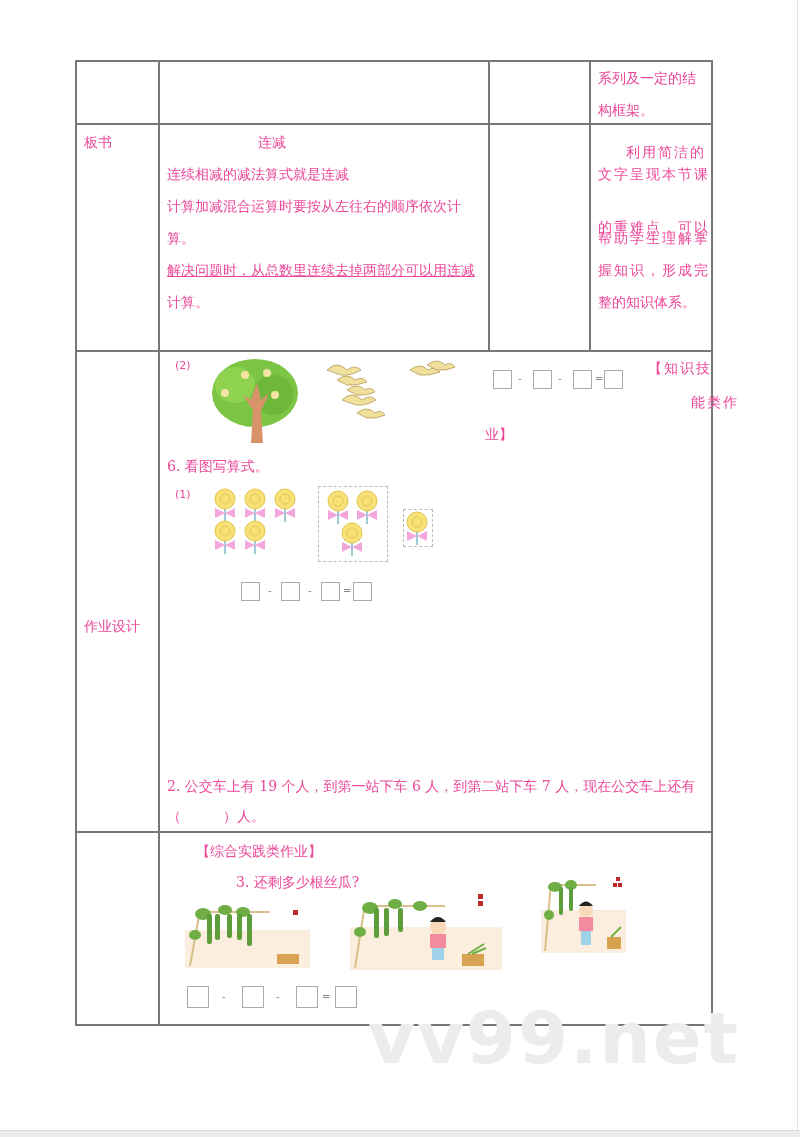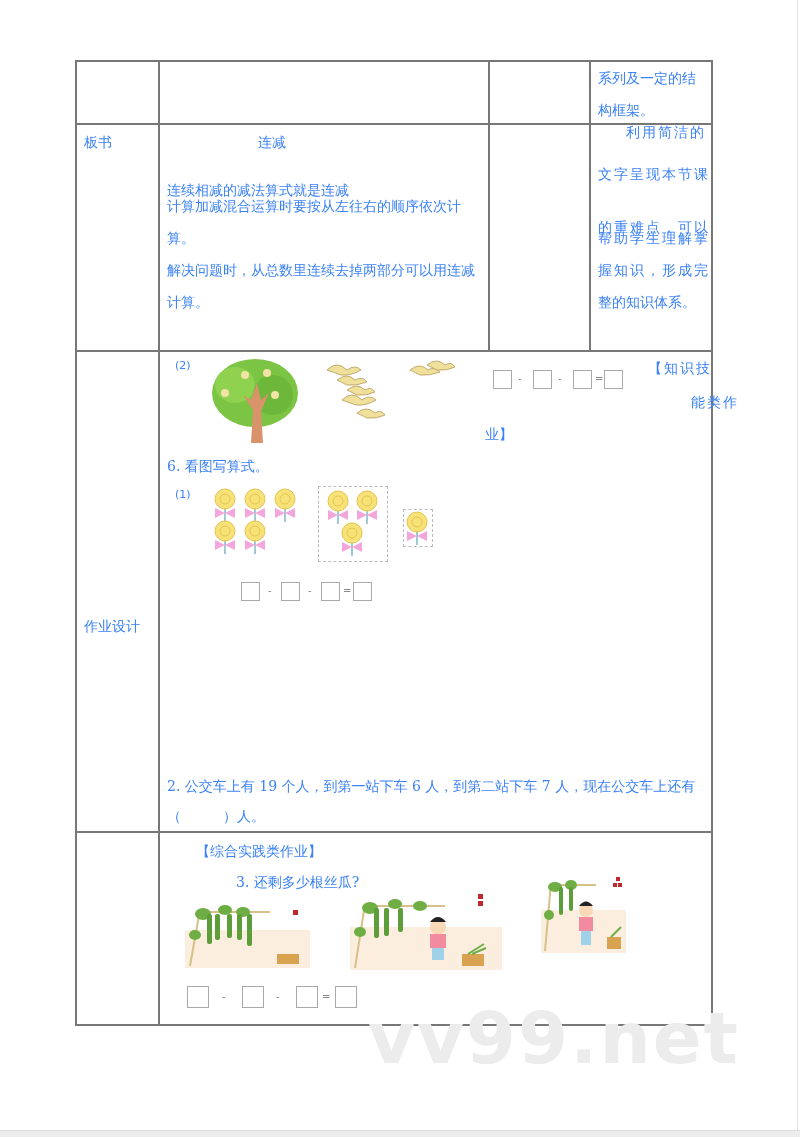--- a/index.html
+++ b/index.html
@@ -6,21 +6,21 @@
   body {
     width:800px; height:1137px; position:relative; overflow:hidden;
     background:#ffffff;
     font-family:"DejaVu Serif", "Liberation Serif", serif;
     color:#333;
   }
   .page-edge { position:absolute; right:2px; top:0; width:1px; height:1130px; background:#e2e2e2; }
   .page-bottom { position:absolute; left:0; top:1130px; width:800px; height:7px; background:#ececec; border-top:1px solid #dcdcdc; }
   .hline { position:absolute; height:2px; background:#777; }
   .vline { position:absolute; width:2px; background:#777; }
-  .t { position:absolute; font-size:14px; line-height:32px; color:#3b82f6; white-space:nowrap; }
+  .t { position:absolute; font-size:14px; line-height:32px; color:#ec4899; white-space:nowrap; }
   .sans { font-family:"DejaVu Sans", "Liberation Sans", sans-serif; }
   .box { position:absolute; width:17px; height:17px; border:1.5px solid #aaa; background:#fff; }
   .op { position:absolute; font-size:10px; color:#888; font-family:"DejaVu Sans", sans-serif; }
   .watermark {
     position:absolute; left:368px; top:996px; font-family:"DejaVu Sans", sans-serif;
     font-weight:bold; font-size:72px; color:#ececec; letter-spacing:2px;
   }
   .lollipop { position:absolute; width:22px; height:34px; }
   .dashed { position:absolute; border:1.5px dashed #bbb; }
 </style>
@@ -42,27 +42,27 @@
   <div class="vline" style="left:488px; top:60px; height:292px;"></div>
   <div class="vline" style="left:589px; top:60px; height:292px;"></div>
   <div class="vline" style="left:711px; top:60px; height:966px;"></div>
 </div>
 
 <div class="t" style="left:598px; top:62px;">系列及一定的结</div>
 <div class="t" style="left:598px; top:94px;">构框架。</div>
 
 <div class="t" style="left:84px; top:126px;">板书</div>
 <div class="t" style="left:258px; top:126px;">连减</div>
-<div class="t" style="left:167px; top:158px;margin-top:16px;">连续相减的减法算式就是连减</div>
+<div class="t" style="left:167px; top:158px;">连续相减的减法算式就是连减</div>
 <div class="t" style="left:167px; top:190px;">计算加减混合运算时要按从左往右的顺序依次计</div>
 <div class="t" style="left:167px; top:222px;">算。</div>
-<div class="t" style="left:167px; top:254px;">解决问题时，从总数里连续去掉两部分可以用连减</div>
+<div class="t" style="left:167px; top:254px;text-decoration:underline;">解决问题时，从总数里连续去掉两部分可以用连减</div>
 <div class="t" style="left:167px; top:286px;">计算。</div>
 
-<div class="t" style="left:626px; top:116px; letter-spacing:2px;">利用简洁的</div>
+<div class="t" style="left:626px; top:136px; letter-spacing:2px;">利用简洁的</div>
 <div class="t" style="left:598px; top:158px; letter-spacing:2px;">文字呈现本节课</div>
 <div class="t" style="left:598px; top:190px; letter-spacing:2px;margin-top:21px;">的重难点，可以</div>
 <div class="t" style="left:598px; top:222px; letter-spacing:2px;">帮助学生理解掌</div>
 <div class="t" style="left:598px; top:254px; letter-spacing:2px;">握知识，形成完</div>
 <div class="t" style="left:598px; top:286px;">整的知识体系。</div>
 
 <div class="t" style="left:84px; top:610px;">作业设计</div>
 
 <div class="t sans" style="left:175px; top:350px; font-size:11px;">(2)</div>
 

